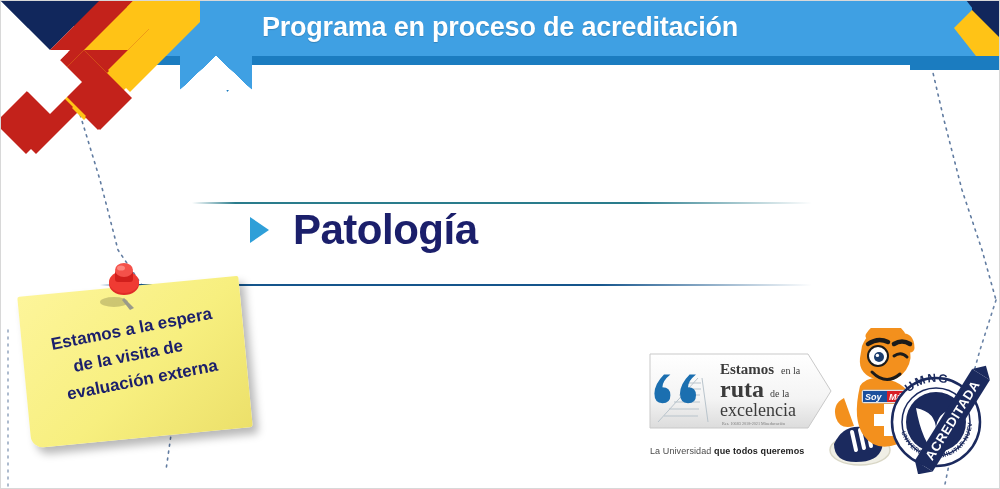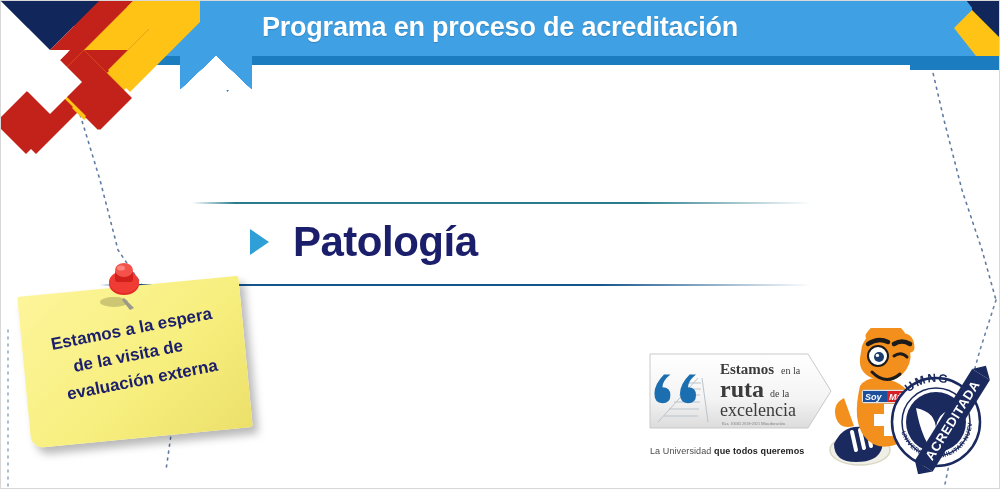--- a/index.html
+++ b/index.html
@@ -129,21 +129,21 @@
     left: 192px; top: 202px; width: 620px;
     background: linear-gradient(to right, rgba(41,120,140,0) 0%, #2a7c8c 7%, #2a7c8c 72%, rgba(41,120,140,0) 100%);
   }
   .rule-bottom {
     left: 100px; top: 284px; width: 712px;
     background: linear-gradient(to right, rgba(20,85,140,0) 0%, #15558c 4%, #15558c 70%, rgba(20,85,140,0) 100%);
   }
 
   .heading-row {
     position: absolute;
-    left: 250px; top: 212px;
+    left: 250px; top: 200px;
     height: 60px;
     display: flex;
     align-items: center;
     z-index: 9;
   }
   .heading-bullet {
     width: 0; height: 0;
     border-top: 13px solid transparent;
     border-bottom: 13px solid transparent;
     border-left: 19px solid #2f9fd8;

